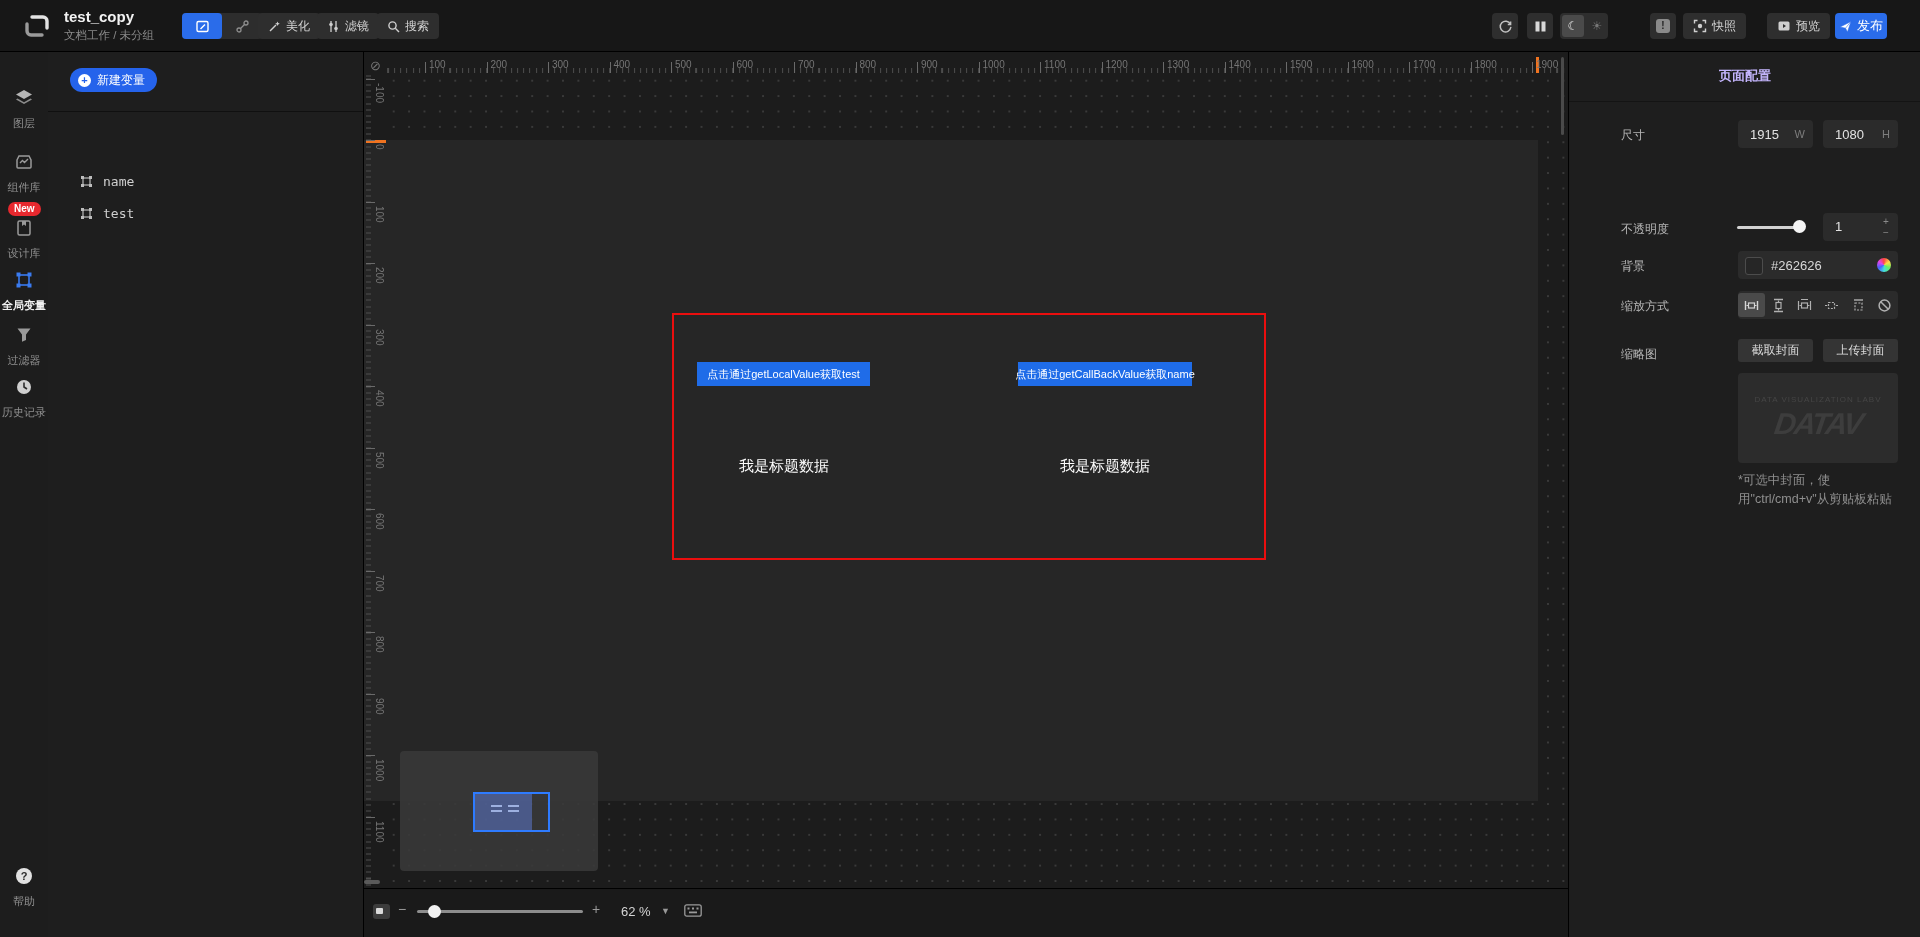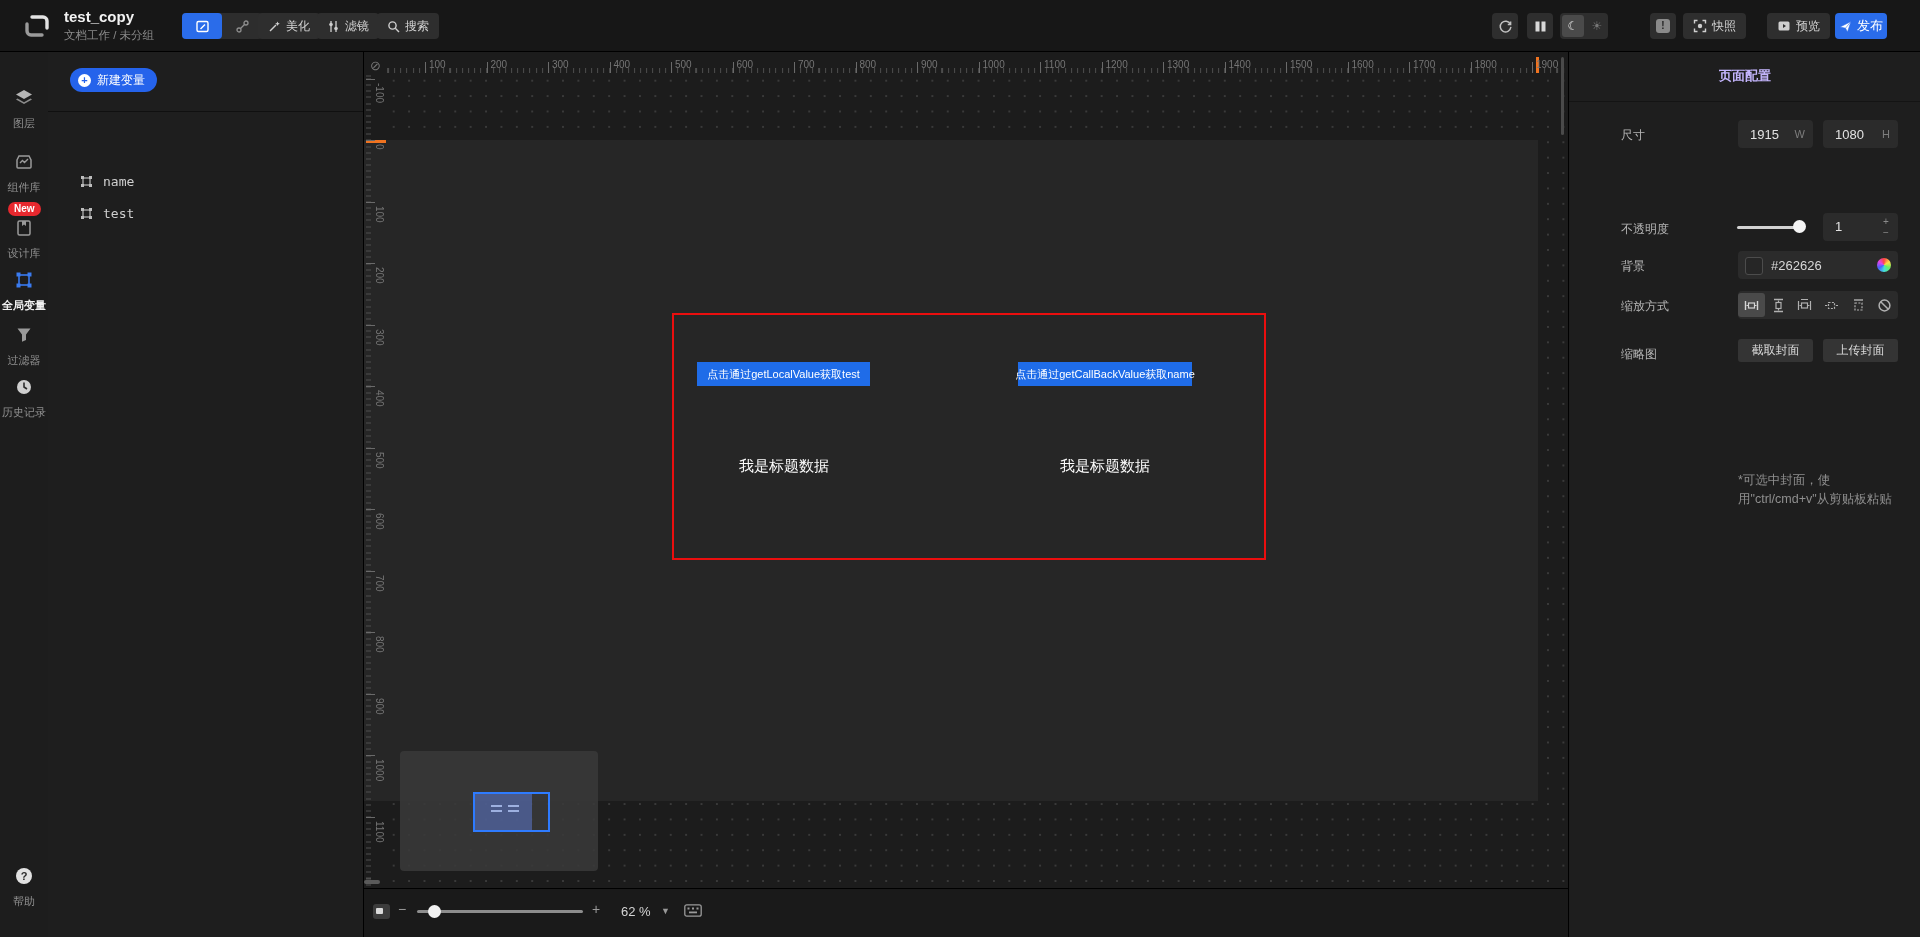--- a/index.html
+++ b/index.html
@@ -519,14 +519,18 @@
           <circle cx="7.5" cy="7.5" r="5.4" fill="none" stroke="#b0b0b0" stroke-width="1.5"></circle>
           <path d="M3.7 3.7 L11.3 11.3" stroke="#b0b0b0" stroke-width="1.5"></path>
         </svg>
     </div>
   </div>
 
   <span class="cfg-label" style="top:295px">缩略图</span>
   <div class="thumb-btn" style="left:169px">截取封面</div>
   <div class="thumb-btn" style="left:254px">上传封面</div>
 
+  <div id="thumb-box">
+    <div id="wm-line">DATA VISUALIZATION LABV</div>
+    <div id="wm-logo">DATAV</div>
+  </div>
   <div id="cfg-note">*可选中封面，使用"ctrl/cmd+v"从剪贴板粘贴</div>
 </div>
 
 </body></html>

